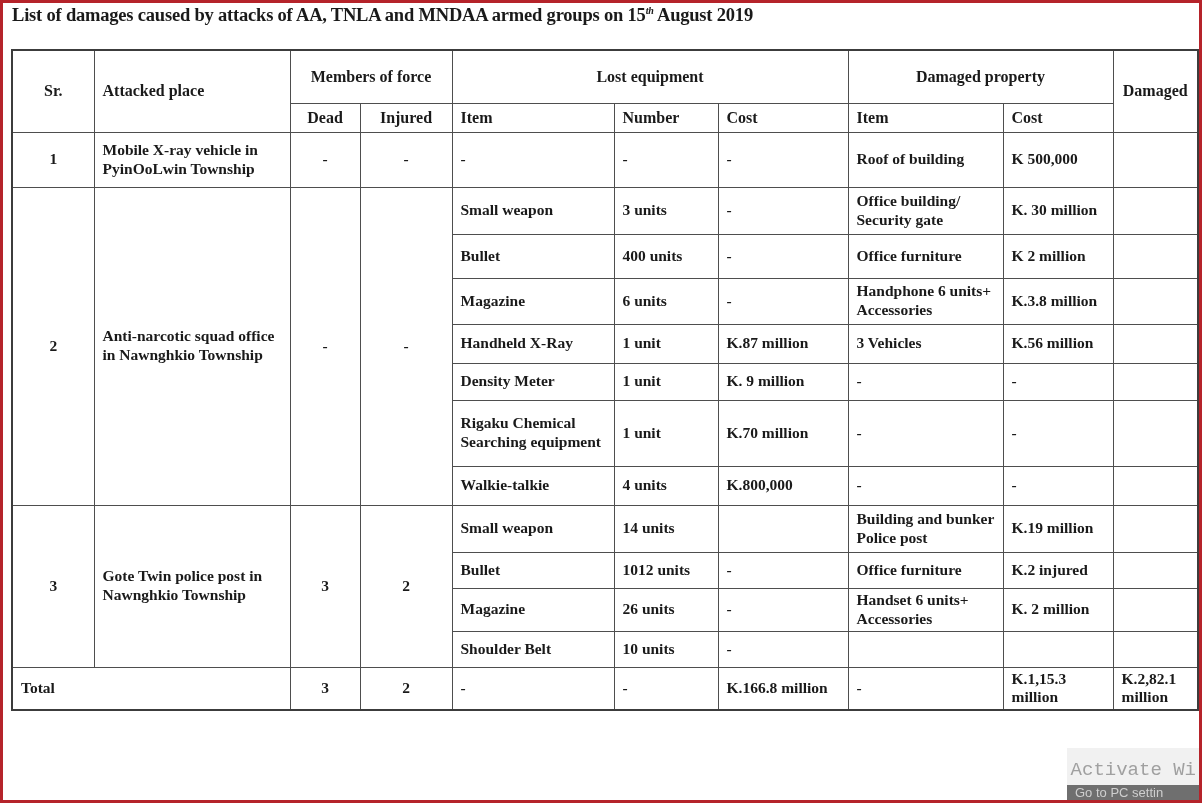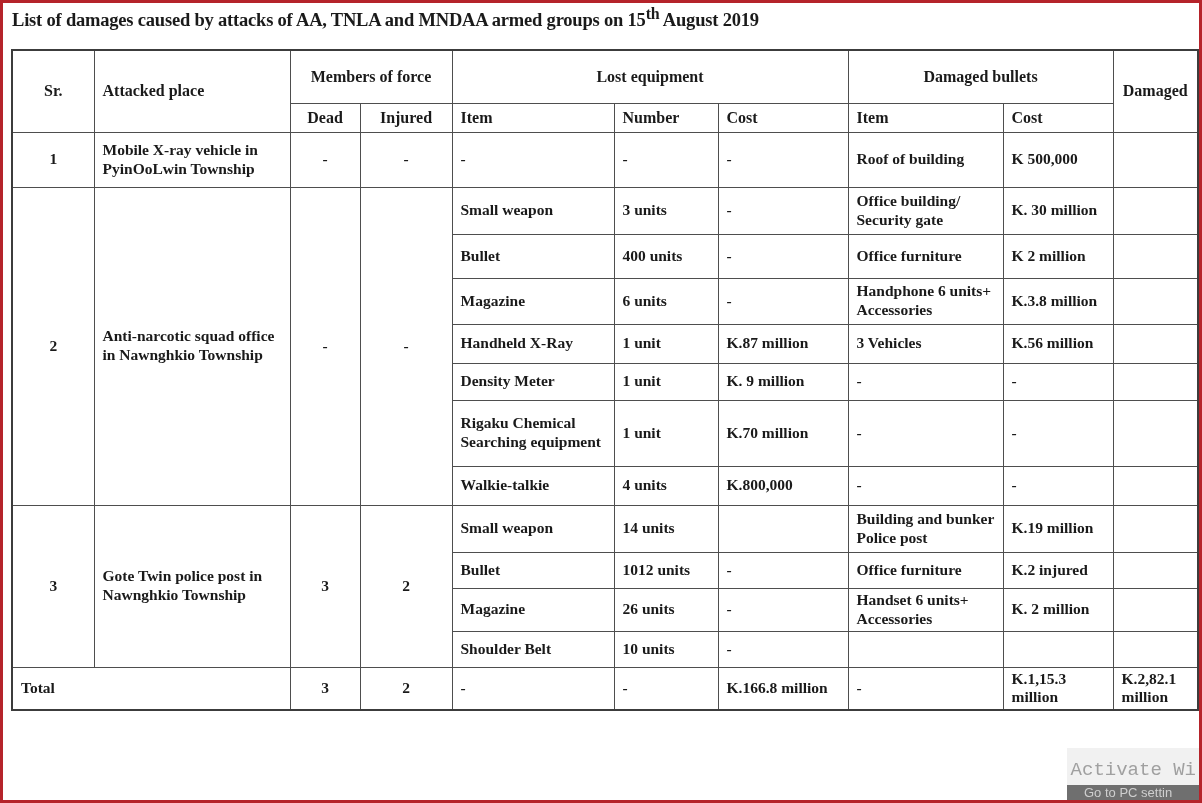--- a/index.html
+++ b/index.html
@@ -12,21 +12,21 @@
   html,body{margin:0;padding:0;background:#fff;}
   .page{
     position:relative;width:1202px;height:803px;box-sizing:border-box;
     border:3px solid var(--page-border);background:#fff;overflow:hidden;
     font-family:"Liberation Serif",serif;color:var(--text);
   }
   .title{
     position:absolute;left:9px;top:2px;font-size:18.5px;font-weight:bold;
     letter-spacing:-0.2px;white-space:nowrap;
   }
-  .title sup{font-size:16px;}
+  .title sup{font-size:10px;font-style:italic;}
   table.tbl{
     position:absolute;left:8px;top:46px;width:1186px;
     border-collapse:collapse;table-layout:fixed;
     border:2px solid #3c3c3c;
     padding-left:32px;
   }
   .tbl th,.tbl td{
     border:1.5px solid var(--table-line);
     font-weight:bold;font-size:15.5px;line-height:1.22;
     padding:2px 8px;vertical-align:middle;overflow:hidden;
@@ -46,21 +46,21 @@
   }
   .wm-activate{
     position:absolute;right:3px;bottom:19px;
     font-family:Liberation Mono, monospace;font-size:19px;
     color:var(--watermark-text);white-space:nowrap;
   }
   .wm-bar{
     position:absolute;right:0;bottom:0;width:132px;height:15px;
     background:var(--watermark-bar-bg);color:#cfcfcf;
     font-family:"Liberation Sans",sans-serif;font-size:13px;line-height:15px;
-    padding-left:17px;white-space:nowrap;overflow:hidden;box-sizing:border-box;
+    padding-left:8px;white-space:nowrap;overflow:hidden;box-sizing:border-box;
   }
 </style>
 </head>
 <body>
 
 <div class="page">
 
   <div class="title"><span>List of damages caused by attacks of AA, TNLA and MNDAA armed groups on 15</span><sup>th</sup><span> August 2019</span></div>
 
   <table class="tbl">
@@ -76,21 +76,21 @@
         <col style="width:110px">
         <col style="width:85px">
     </colgroup>
 
     <tbody>
         <tr style="height:53px">
       <th rowspan="2" class="c">Sr.</th>
       <th rowspan="2">Attacked place</th>
       <th colspan="2" class="c">Members of force</th>
       <th colspan="3" class="c">Lost equipment</th>
-      <th colspan="2" class="c">Damaged bullets</th>
+      <th colspan="2" class="c">Damaged property</th>
       <th rowspan="2" class="c">Damaged</th>
     </tr>
     <tr style="height:29px">
       <th class="c">Dead</th>
       <th class="c">Injured</th>
       <th>Item</th>
       <th>Number</th>
       <th>Cost</th>
       <th>Item</th>
       <th>Cost</th>

